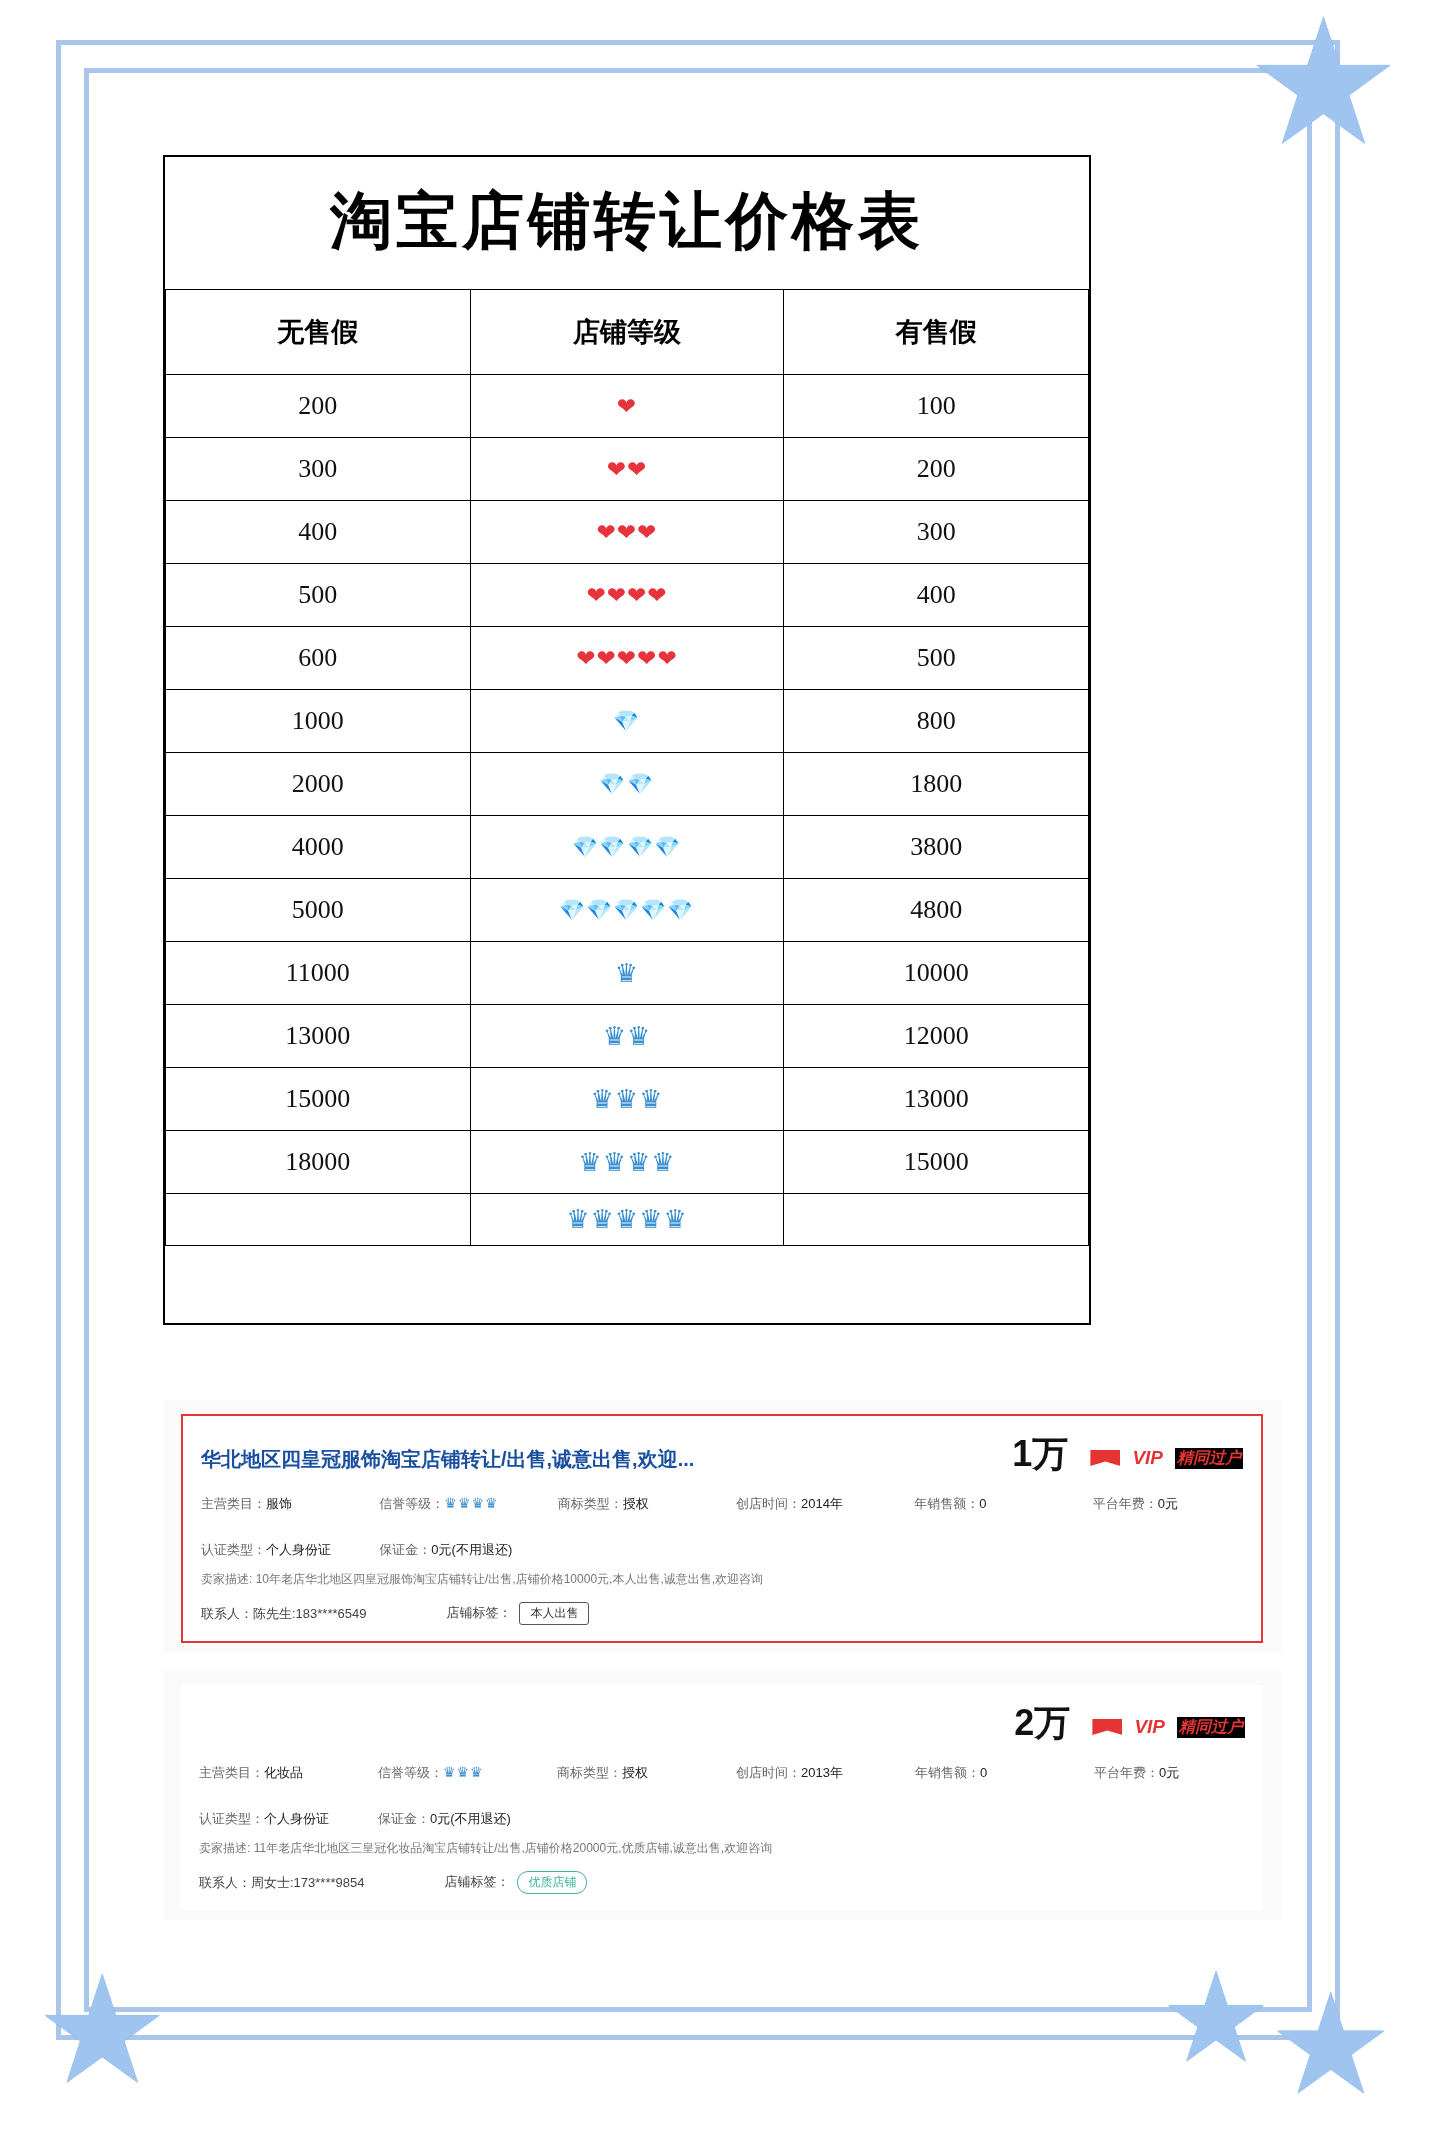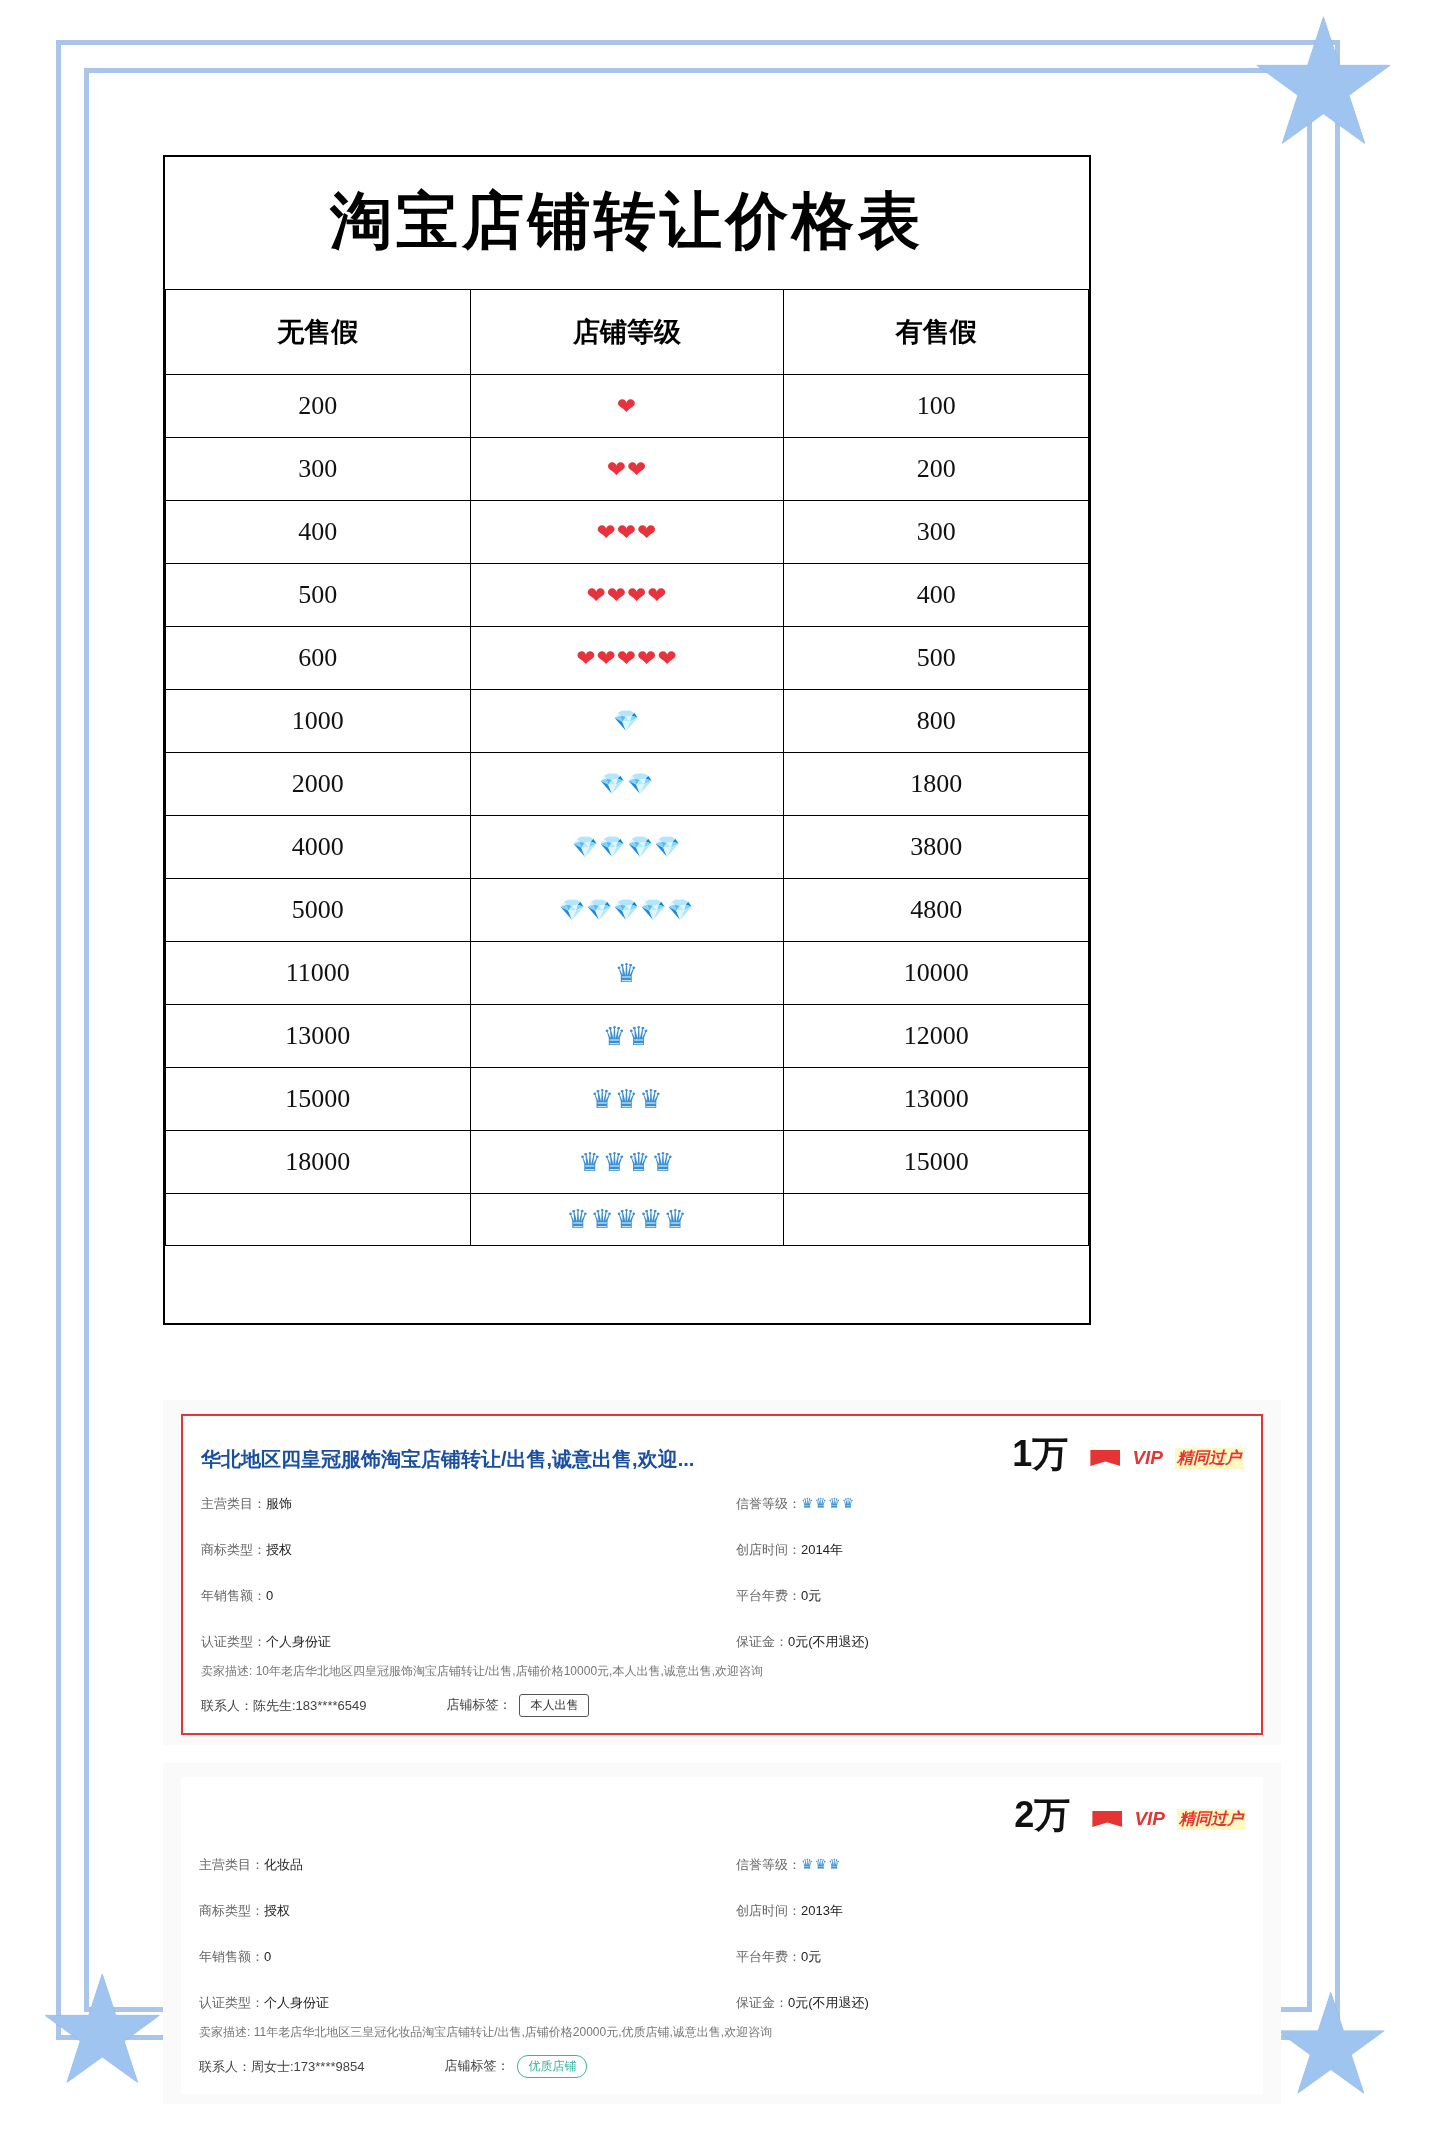--- a/index.html
+++ b/index.html
@@ -161,26 +161,26 @@
     font-weight: bold;
     font-style: italic;
     color: #e53434;
     letter-spacing: 0px;
   }
   .vip-sub {
     font-size: 16px;
     font-weight: bold;
     font-style: italic;
     color: #e53434;
-    background: #fef9c3;
+    background: #000000;
     padding: 0 2px;
   }
   .grid {
     display: grid;
-    grid-template-columns: 1fr 1fr;
+    grid-template-columns: 1fr 1fr 1fr 1fr 1fr 1fr;
     row-gap: 10px;
     font-size: 13px;
     color: #444;
     padding-top: 4px;
     gap: 28px;
   }
   .grid .k { color: #666; }
   .grid .v { color: #222; }
   .field { white-space: nowrap; }
   .crown-mini { color: #3a8fd0; font-size: 14px; letter-spacing: 1px; }

